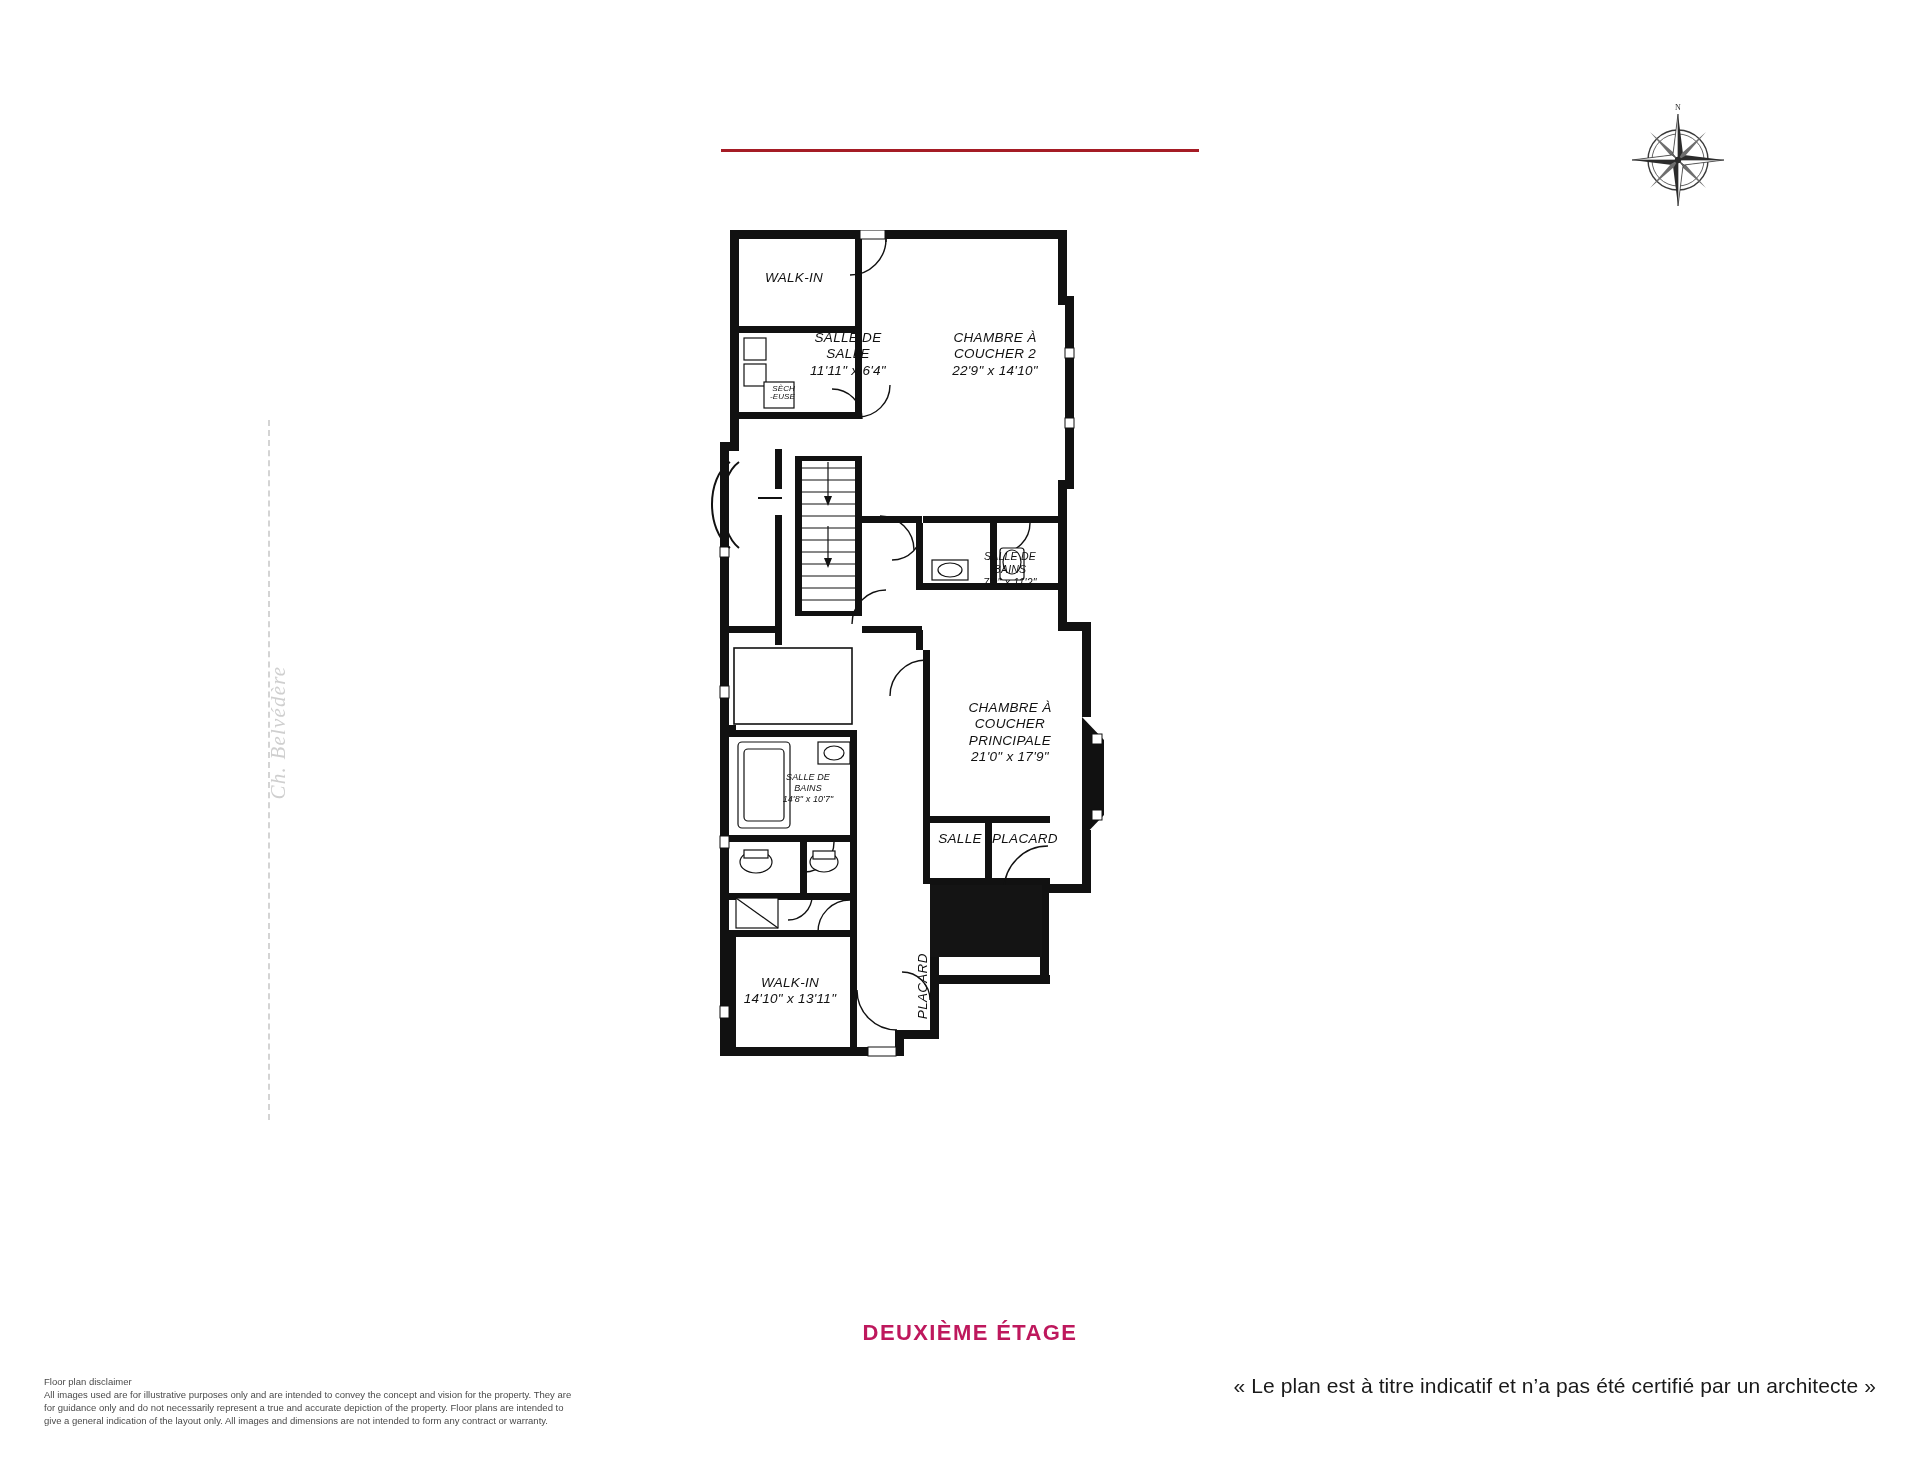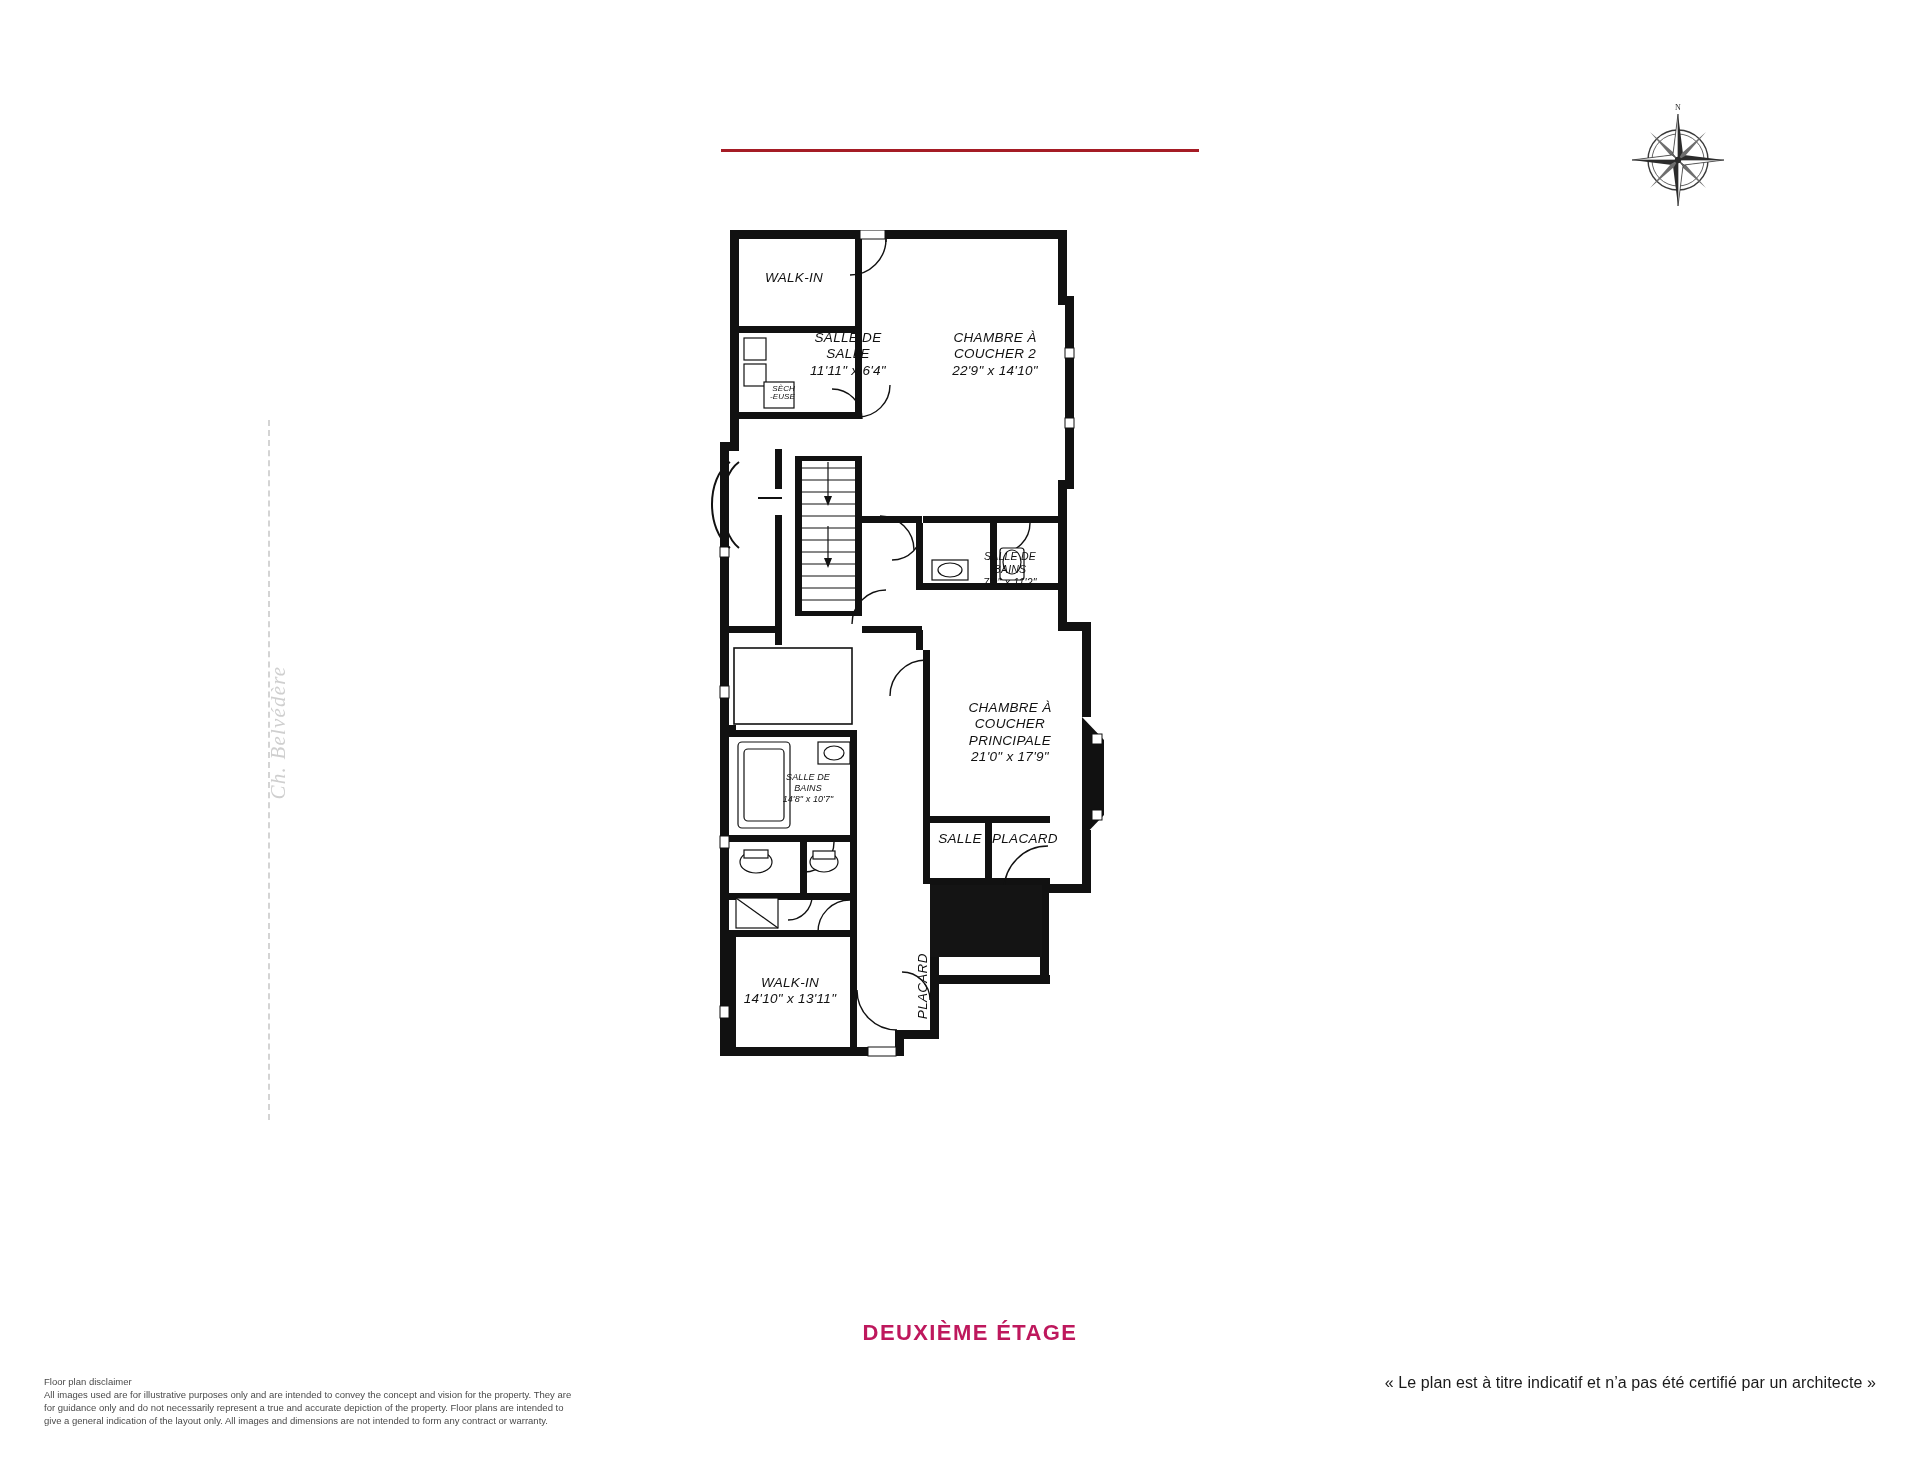--- a/index.html
+++ b/index.html
@@ -125,21 +125,21 @@
     line-height: 1.38;
     color: #4a4a4a;
   }
   #disclaimer .dh { display:block; }
   #certify-note {
     position: absolute;
     right: 44px;
     top: 1374px;
     width: 860px;
     text-align: right;
-    font-size: 16px;
+    font-size: 21px;
     color: #1a1a1a;
     letter-spacing: 0.1px;
   }
 </style>
 </head>
 <body>
 
 <div id="title-block">
   <div id="title-rule"></div>
 </div>

